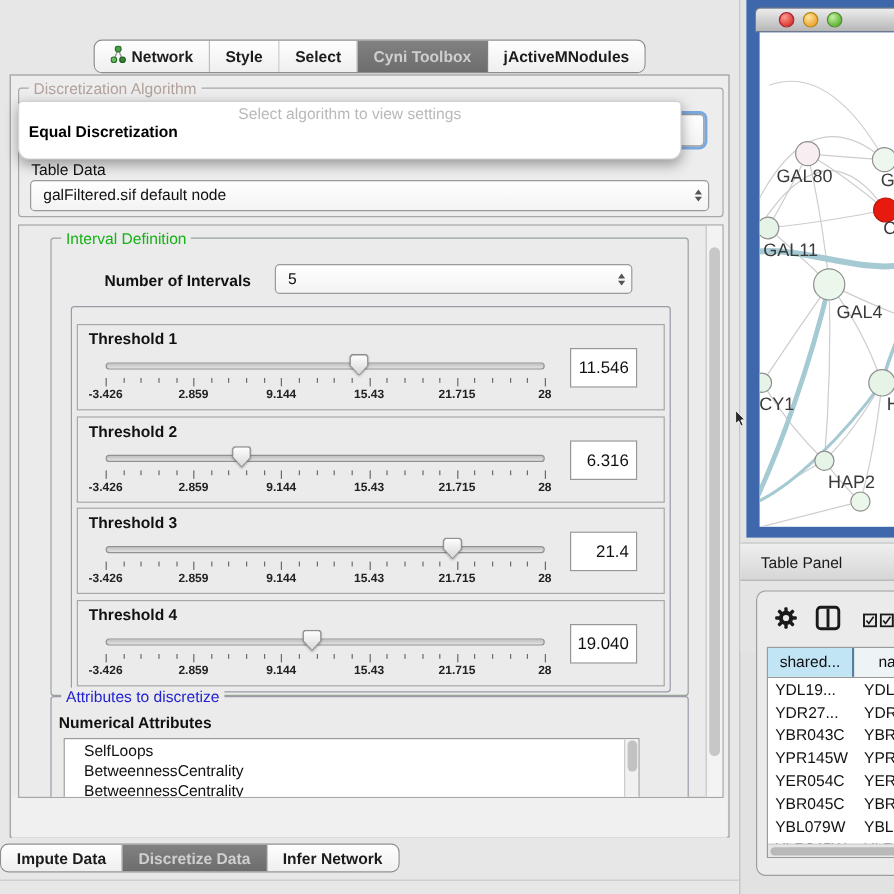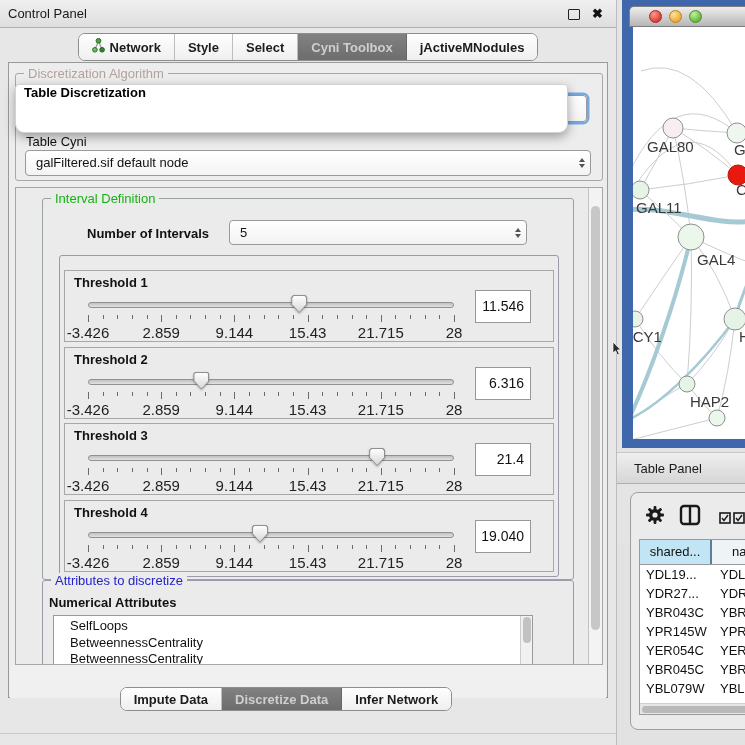--- a/index.html
+++ b/index.html
@@ -17,21 +17,21 @@
   .float-ic{position:absolute;right:36px;top:9px;width:10px;height:9px;border:1.5px solid #222;border-radius:1px}
   .close-ic{position:absolute;right:13px;top:0;line-height:27px;font-size:13px;font-weight:bold;color:#111}
 
   .tabbar{position:absolute;left:0;top:33px;width:100%;display:flex;justify-content:center}
   .seg{display:flex;border:1px solid #8d8d8d;border-radius:7px;overflow:hidden;background:#fff}
   .seg .tab{display:flex;align-items:center;gap:5px;padding:0 13px;height:26px;font-size:13px;
      font-weight:bold;color:#1c1c1c;background:linear-gradient(#fefefe,#efefef);
      border-right:1px solid #bdbdbd;white-space:nowrap}
   .seg .tab:last-child{border-right:none}
   .seg .tab.selected{background:linear-gradient(#818181,#6d6d6d);color:#cfcfcf;border-right-color:#666}
-  .bottom-tabbar{position:absolute;top:687px;left:0;width:100%;display:flex;justify-content:center;
+  .bottom-tabbar{position:absolute;top:703px;left:0;width:100%;display:flex;
      padding-right:44px;box-sizing:border-box}
   .bottom-tabbar .tab{height:22px}
   .bottom-line{position:absolute;top:733px;left:0;width:100%;height:1px;background:#c9c9c9}
 
   .main-outer{position:absolute;left:8px;top:62px;width:600px;height:636px;
      border:1px solid #999;background:#ededed;box-sizing:border-box}
 
   .group{position:absolute;border:1px solid #aaa;border-radius:3px;box-sizing:border-box}
   .gtitle{position:absolute;top:-8px;left:8px;background:#ededed;padding:0 4px;font-size:13px;white-space:nowrap}
 
@@ -74,21 +74,21 @@
      border-radius:4px;background:linear-gradient(#c0c0c0,#e2e2e2);box-sizing:border-box}
   .handle{position:absolute;top:24px;width:16px;height:18px;filter:drop-shadow(0 1px 1px rgba(0,0,0,.3))}
   .h-outer{position:absolute;inset:0;background:#8f8f8f;
      clip-path:polygon(12% 0,88% 0,100% 12%,100% 52%,50% 100%,0 52%,0 12%)}
   .h-inner{position:absolute;inset:1px;background:linear-gradient(#fefefe,#d7d7d7);
      clip-path:polygon(12% 0,88% 0,100% 12%,100% 52%,50% 100%,0 52%,0 12%)}
   .ticks{position:absolute;left:23px;top:44px;width:366px;height:8px}
   .tick{position:absolute;top:0;width:1px;height:4px;background:#6a6a6a}
   .tick.major{height:7px}
   .tlabels{position:absolute;left:23px;top:53px;width:366px;height:13px}
-  .tlab{position:absolute;transform:translateX(-50%);font-size:15px;font-weight:normal;color:#222;white-space:nowrap}
+  .tlab{position:absolute;transform:translateX(-50%);font-size:10px;font-weight:bold;color:#222;white-space:nowrap}
   .vbox{position:absolute;left:410px;top:19px;width:56px;height:33px;background:#fff;
      border:1px solid #979797;font-size:14px;text-align:right;line-height:31px;
      padding-right:6px;box-sizing:border-box;color:#111}
 
   .group-attrs{left:26px;top:392px;width:532px;height:96px;border-color:#9a9aa8;background:#ebebeb}
   .lab-numattr{left:6px;top:14px;font-weight:bold}
   .attr-list{position:absolute;left:10px;top:34px;width:480px;height:56px;background:#fff;
      border:1px solid #9a9a9a;box-sizing:border-box;overflow:hidden;padding-top:2px}
   .attr-item{font-size:13px;line-height:16.5px;padding-left:16px;color:#111;white-space:nowrap}
   .list-scroll{position:absolute;right:0;top:0;width:12px;height:100%;background:#f1f1f1;
@@ -144,25 +144,20 @@
 
   .cursor{position:absolute;left:612px;top:342px;z-index:80}
 </style>
 </head>
 <body>
 
 <div id="root">
 
   <section id="control-panel">
 
-    <div class="titlebar">
-      <span class="t">Control Panel</span>
-      <span class="float-ic"></span>
-      <span class="close-ic">✖</span>
-    </div>
 
     <div class="tabbar">
       <div class="seg" id="top-tabs">
           <div class="tab">
             <span><svg width="13" height="15" viewBox="0 0 13 15">
                 <line x1="6.5" y1="3" x2="3" y2="11.5" stroke="#9a9a9a" stroke-width="1.2"></line>
                 <line x1="6.5" y1="3" x2="10" y2="11.5" stroke="#9a9a9a" stroke-width="1.2"></line>
                 <circle cx="6.5" cy="2.8" r="2.4" fill="#47a347" stroke="#2d6e2d"></circle>
                 <circle cx="2.9" cy="11.8" r="2.3" fill="#6cbf5e" stroke="#2d6e2d"></circle>
                 <circle cx="10.1" cy="11.8" r="2.3" fill="#2f8a2f" stroke="#1f5c1f"></circle>
@@ -182,21 +177,21 @@
             <span>jActiveMNodules</span>
           </div>
         </div>
     </div>
 
     <div class="main-outer">
 
       <div class="group group-a">
         <span class="gtitle algo">Discretization Algorithm</span>
         <div class="combo combo-algorithm"></div>
-        <span class="lab lab-tabledata">Table Cyni</span>
+        <span class="lab lab-tabledata">Table Data</span>
         <div class="combo combo-tabledata">
           <span class="val">galFiltered.sif default node</span>
           <span class="stepper">
             <span class="arr-up"></span>
               <span class="arr-dn"></span>
           </span>
         </div>
       </div>
 
       <div class="scrollpane">
@@ -429,22 +424,23 @@
           </div>
           <div class="tab">
             <span>Infer Network</span>
           </div>
         </div>
     </div>
     <div class="bottom-line"></div>
   </section>
 
   <div class="popup">
+    <div class="popup-prompt">Select algorithm to view settings</div>
     <div id="popup-options">
-        <div class="popup-opt first">Table Discretization</div>
+        <div class="popup-opt first">Equal Discretization</div>
       </div>
   </div>
 
   <section id="right">
 
     <div class="netwin">
       <div class="nettitle">
         <span class="tl-dot dot-red"></span>
         <span class="tl-dot dot-yellow"></span>
         <span class="tl-dot dot-green"></span>

